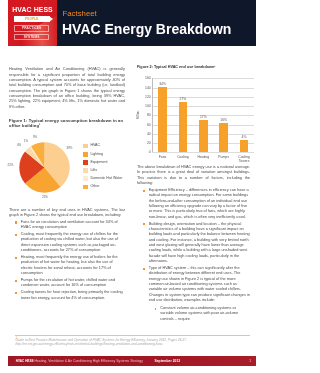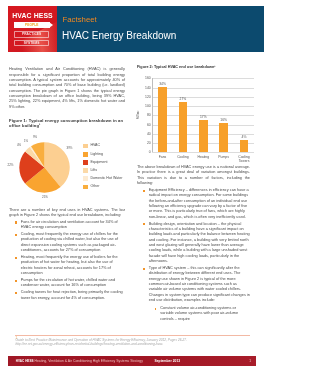--- a/index.html
+++ b/index.html
@@ -1,22 +1,22 @@
 <!DOCTYPE html>
 <html><head>
 <meta charset="utf-8">
 <style>
   html,body{margin:0;padding:0;background:#fff;}
   body{width:264px;height:373px;font-family:"Liberation Sans",sans-serif;overflow:hidden;
        -webkit-font-smoothing:antialiased;}
   .page{position:relative;width:264px;height:373px;background:#fff;}
 
   
-  .header{position:absolute;left:8px;top:6px;width:247.5px;height:46.4px;
-          background:#0c4a6e;overflow:hidden;padding-left:38px;}
+  .header{position:absolute;left:8px;top:0;width:247.5px;height:46.4px;
+          background:#0f172a;overflow:hidden;}
   .logo{position:absolute;left:0;top:0;width:49px;height:46.4px;
         background:linear-gradient(135deg,#d6171f 0%,#d41a22 45%,#c8121a 100%);
         overflow:hidden;}
   .logo .streak{position:absolute;left:-10px;bottom:-26px;width:90px;height:46px;
         background:linear-gradient(110deg,rgba(255,255,255,0) 30%,rgba(255,130,110,.55) 50%,rgba(255,255,255,0) 70%);
         transform:rotate(-28deg);}
   .logo-title{position:absolute;left:0;top:6.2px;width:49px;text-align:center;
         color:#fff;font-size:6.9px;font-weight:700;letter-spacing:.1px;line-height:7.4px;}
   .lbar{position:absolute;left:6px;width:35.2px;height:6.4px;border:0.55px solid rgba(255,255,255,.55);
         border-radius:.7px;box-sizing:border-box;}
@@ -25,21 +25,21 @@
         font-size:3.2px;font-weight:700;letter-spacing:.1px;color:rgba(255,255,255,.88);}
   .lbar.b1{top:15.8px;background:#fff;border-color:#fff;width:35.6px;border-radius:0;}
   .lbar.b1 span{color:#efa11c;}
   .lbar.b1:after{content:"";position:absolute;right:-4.3px;top:-0.55px;
         border-top:3.75px solid transparent;border-bottom:3.75px solid transparent;
         border-left:4.3px solid #fff;}
   .lbar.b2{top:25.2px;}
   .lbar.b3{top:34.1px;}
 
   .eyebrow{position:absolute;left:54.5px;top:10.3px;color:#f4881f;font-size:7.8px;line-height:8.4px;}
-  .h-title{position:absolute;left:54px;top:24.1px;color:#ffffff;font-size:10px;line-height:11px;font-weight:400;}
+  .h-title{position:absolute;left:54px;top:24.1px;color:#ffffff;font-size:14px;line-height:11px;font-weight:700;}
 
   
   .col{position:absolute;top:67.2px;font-size:3.85px;line-height:5.35px;color:#4a4a4a;}
   .colL{left:9px;width:116px;}
   .colR{left:137px;width:113px;top:64.6px;}
   p{margin:0 0 7.6px 0;text-align:justify;}
   p + ul, p.lead{margin-bottom:1.6px;}
   .figcap{font-weight:700;color:#2f2f2f;font-size:4.05px;line-height:5.5px;margin:0 0 3px 0;letter-spacing:.16px;}
   .colR .figcap{font-size:3.78px;letter-spacing:0;}
 

